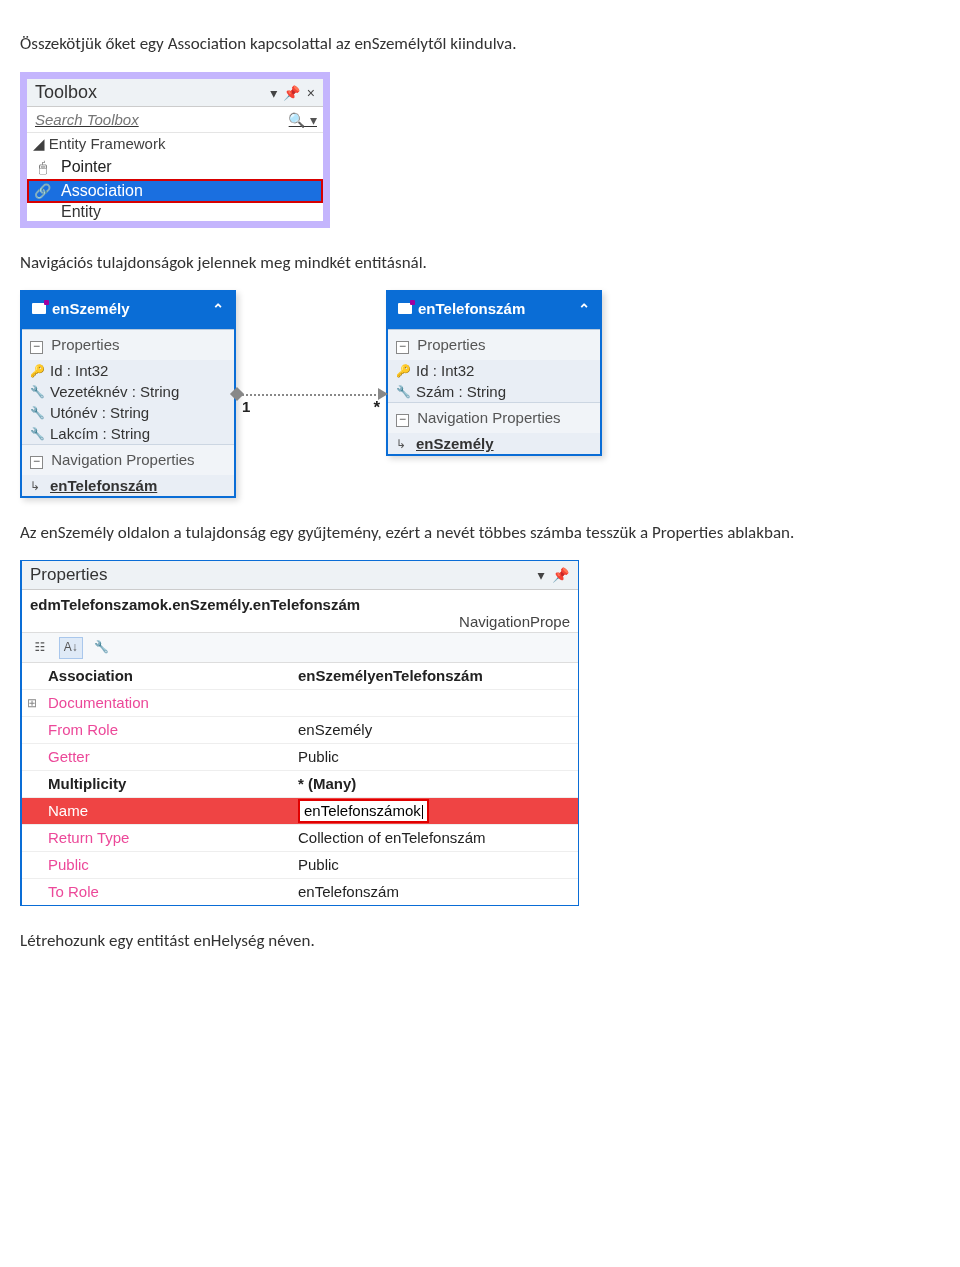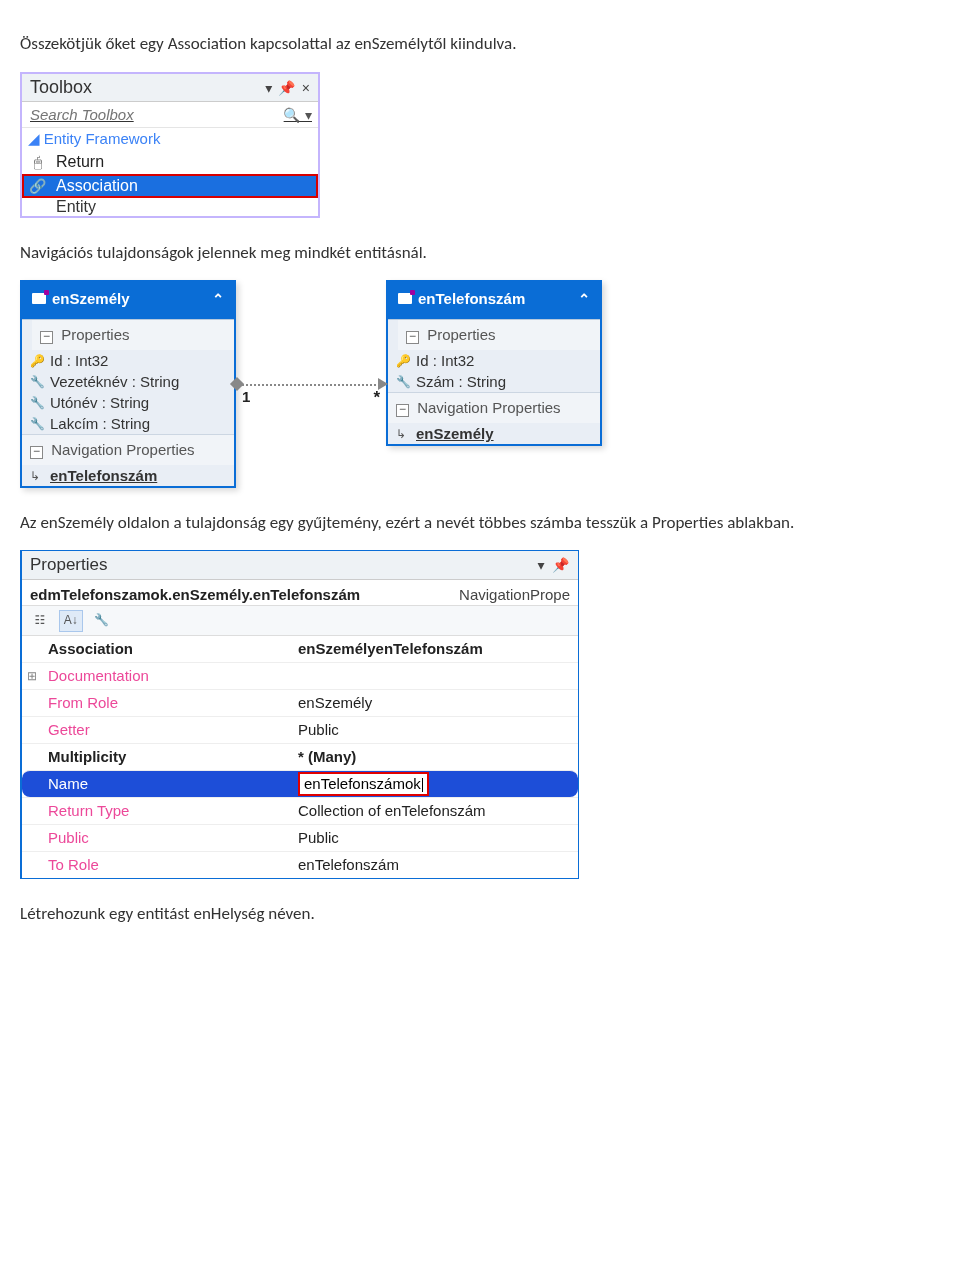--- a/index.html
+++ b/index.html
@@ -6,21 +6,21 @@
     font-family: Calibri, Arial, sans-serif;
     font-size: 17px;
     color: #333;
     margin: 0;
     padding: 16px 20px;
     background: #fff;
     width: 920px;
   }
   
   .toolbox {
-    border: 2px solid #c4b5fd;
+    border: 7px solid #c4b5fd;
     width: 296px;
     background: #fff;
     margin: 18px 16px 24px 0;
     font-family: "Segoe UI", Arial, sans-serif;
   }
   .toolbox-title {
     background: #eef2f5;
     border-bottom: 1px solid #ccc;
     font-size: 18px;
     color: #333;
@@ -45,21 +45,21 @@
     font-style: italic;
     outline: none;
     padding: 2px 2px;
   }
   .toolbox-search .mag {
     font-size: 14px;
     color: #555;
   }
   .toolbox-group {
     font-size: 15px;
-    color: #3b82f6;
+    color: #404040;
     padding: 2px 6px;
   }
   .toolbox-item {
     display: flex;
     align-items: center;
     font-size: 16px;
     padding: 3px 6px 3px 30px;
     color: #222;
   }
   .toolbox-item .icon {
@@ -124,21 +124,21 @@
     border-top: 1px solid #b7c9dd;
     background: #e9eef5;
   }
   .entity-section {
     color: #555;
     font-size: 15px;
     padding: 6px 8px 6px 8px;
     border-top: 1px solid #ccd6e2;
     background: #f1f4f8;
   }
-  .entity-section:first-child { border-top: none; margin-left: 10px; }
+  .entity-section:first-child { border-top: none; }
   .entity-section .minus-box {
     display: inline-block;
     width: 11px; height: 11px;
     border: 1px solid #888;
     line-height: 8px;
     text-align: center;
     font-size: 12px;
     margin-right: 4px;
     background: #fff;
     color: #555;
@@ -226,20 +226,21 @@
     align-items: center;
   }
   .prop-title .spacer { flex: 1; }
   .prop-title .glyph { margin-left: 8px; font-size: 14px; color: #444; }
   .prop-sub {
     font-size: 15px;
     font-weight: bold;
     color: #222;
     padding: 6px 8px 2px 8px;
     display: flex;
+    flex-direction: column;
   }
   .prop-sub .type {
     margin-left: auto;
     font-weight: normal;
     color: #444;
   }
   .prop-toolbar {
     border-top: 1px solid #ddd;
     border-bottom: 1px solid #ddd;
     background: #f6f8fa;
@@ -266,22 +267,21 @@
     display: flex;
     border-top: 1px solid #eee;
     line-height: 26px;
   }
   .prop-row.first { border-top: none; }
   .prop-row .ex-col { width: 20px; text-align: center; color: #888; font-size: 12px; }
   .prop-row .name-col { width: 250px; padding-left: 6px; color: #ec4899; }
   .prop-row .val-col { flex: 1; color: #222; }
   .prop-row.bold .name-col, .prop-row.bold .val-col { font-weight: bold; color: #222; }
   .prop-row.selected {
-    background: #1d4ed8;
-    border-radius: 8px;
+    background: #ef4444;
   }
   .prop-row.selected .name-col { color: #fff; }
   .prop-row.selected .val-wrap {
     display: inline-block;
     border: 2px solid #e00000;
     background: #fff;
     color: #000;
     padding: 0 4px;
     line-height: 20px;
     font-weight: normal;
@@ -310,21 +310,21 @@
   <div class="toolbox-search">
     <input placeholder="Search Toolbox" style="">
     <span class="mag">🔍 ▾</span>
   </div>
   <div class="toolbox-group">
     <span>◢</span>
     <span>Entity Framework</span>
   </div>
   <div class="toolbox-item">
     <span class="icon">🖱</span>
-    <span>Return</span>
+    <span>Pointer</span>
   </div>
   <div class="toolbox-item selected">
     <span class="icon">🔗</span>
     <span>Association</span>
   </div>
   <div class="toolbox-item truncated">
     <span class="icon"></span>
     <span>Entity</span>
   </div>
 </div>

